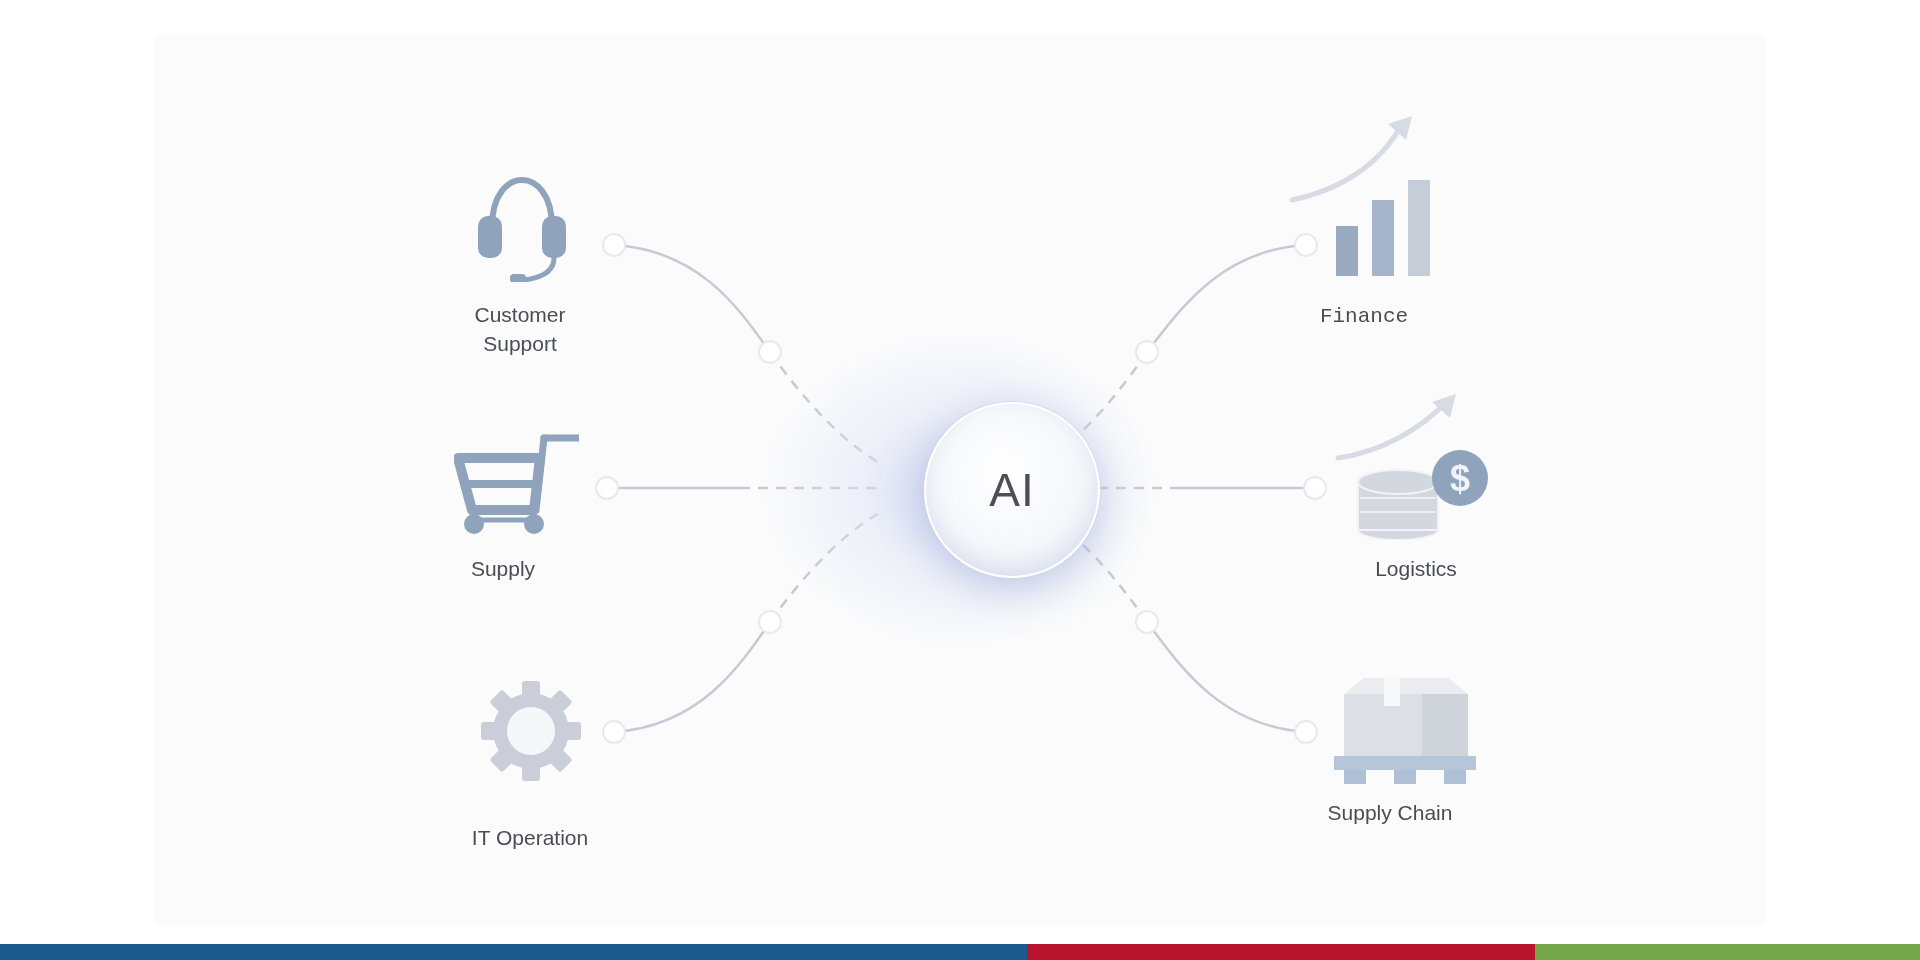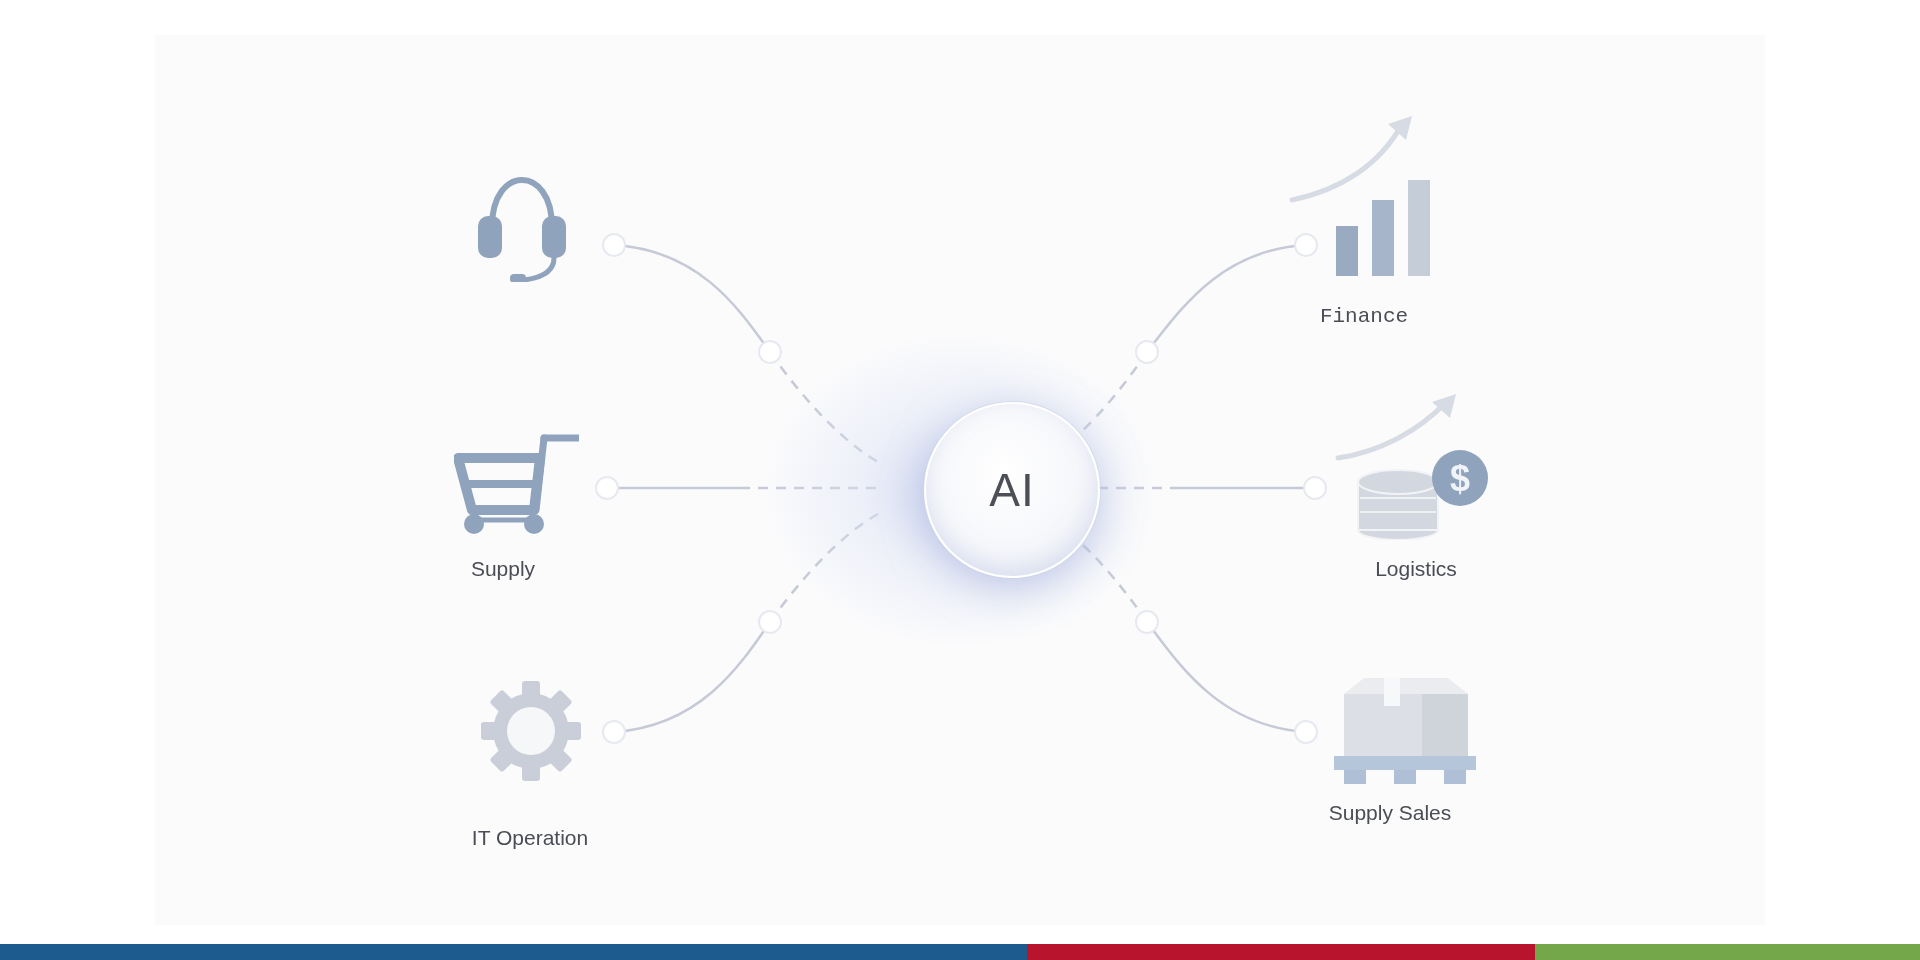--- a/index.html
+++ b/index.html
@@ -79,20 +79,24 @@
 </div>
 
 <div class="node" style="left:440px; top:170px; width:160px; height:200px;">
   <svg class="icon" style="left:34px; top:2px;" width="96" height="110" viewBox="0 0 96 110">
     <path d="M18,55 C18,22 34,8 48,8 C62,8 78,22 78,55" fill="none" stroke="#8fa3bd" stroke-width="6" stroke-linecap="round"></path>
     <rect x="4" y="44" width="24" height="42" rx="10" fill="#8fa3bd"></rect>
     <rect x="68" y="44" width="24" height="42" rx="10" fill="#8fa3bd"></rect>
     <path d="M80,86 C80,100 66,106 50,108" fill="none" stroke="#8fa3bd" stroke-width="5" stroke-linecap="round"></path>
     <rect x="36" y="102" width="16" height="9" rx="4" fill="#8fa3bd"></rect>
   </svg>
+  <div style="position:absolute; left:0; top:130px; width:160px;">
+    <div class="node-label">Customer</div>
+    <div class="node-label">Support</div>
+  </div>
 </div>
 
 <div class="node" style="left:440px; top:428px; width:150px; height:150px;">
   <svg class="icon" style="left:14px; top:0;" width="125" height="110" viewBox="0 0 125 110">
     <path d="M100,10 L134,10" stroke="#8fa3bd" stroke-width="7" stroke-linecap="round" transform="translate(-10,0)"></path>
     <path d="M90,10 L82,82" stroke="#8fa3bd" stroke-width="7" stroke-linecap="round"></path>
     <path d="M4,30 L86,30 L80,82 L18,82 Z" fill="none" stroke="#8fa3bd" stroke-width="10" stroke-linejoin="round"></path>
     <rect x="12" y="52" width="70" height="8" fill="#8fa3bd"></rect>
     <path d="M18,92 L80,92" stroke="#8fa3bd" stroke-width="5"></path>
     <circle cx="20" cy="96" r="10" fill="#8fa3bd"></circle>
@@ -150,20 +154,20 @@
   <svg class="icon" style="left:30px; top:0;" width="150" height="120" viewBox="0 0 150 120">
     <path d="M14,22 L34,6 L118,6 L138,22 Z" fill="#eaecf0"></path>
     <rect x="14" y="22" width="124" height="64" fill="#dcdfe5"></rect>
     <rect x="92" y="22" width="46" height="64" fill="#cfd3da"></rect>
     <path d="M54,6 L70,6 L70,34 L54,34 Z" fill="#f7f8fa"></path>
     <path d="M4,84 L146,84 L146,98 L4,98 Z" fill="#b5c6db"></path>
     <rect x="14" y="98" width="22" height="14" fill="#aebfd6"></rect>
     <rect x="64" y="98" width="22" height="14" fill="#aebfd6"></rect>
     <rect x="114" y="98" width="22" height="14" fill="#aebfd6"></rect>
   </svg>
-  <div class="node-label" style="position:absolute; left:0; top:126px; width:180px; text-align:center;">Supply Sales</div>
+  <div class="node-label" style="position:absolute; left:0; top:126px; width:180px; text-align:center;">Supply Chain</div>
 </div>
 
 <div class="bottom-bar">
   <div class="bar-seg" style="width:1027px; background:#1d5a8e;"></div>
   <div class="bar-seg" style="width:508px; background:#b8142e;"></div>
   <div class="bar-seg" style="width:385px; background:#74a64a;"></div>
 </div>
 
 </body></html>

